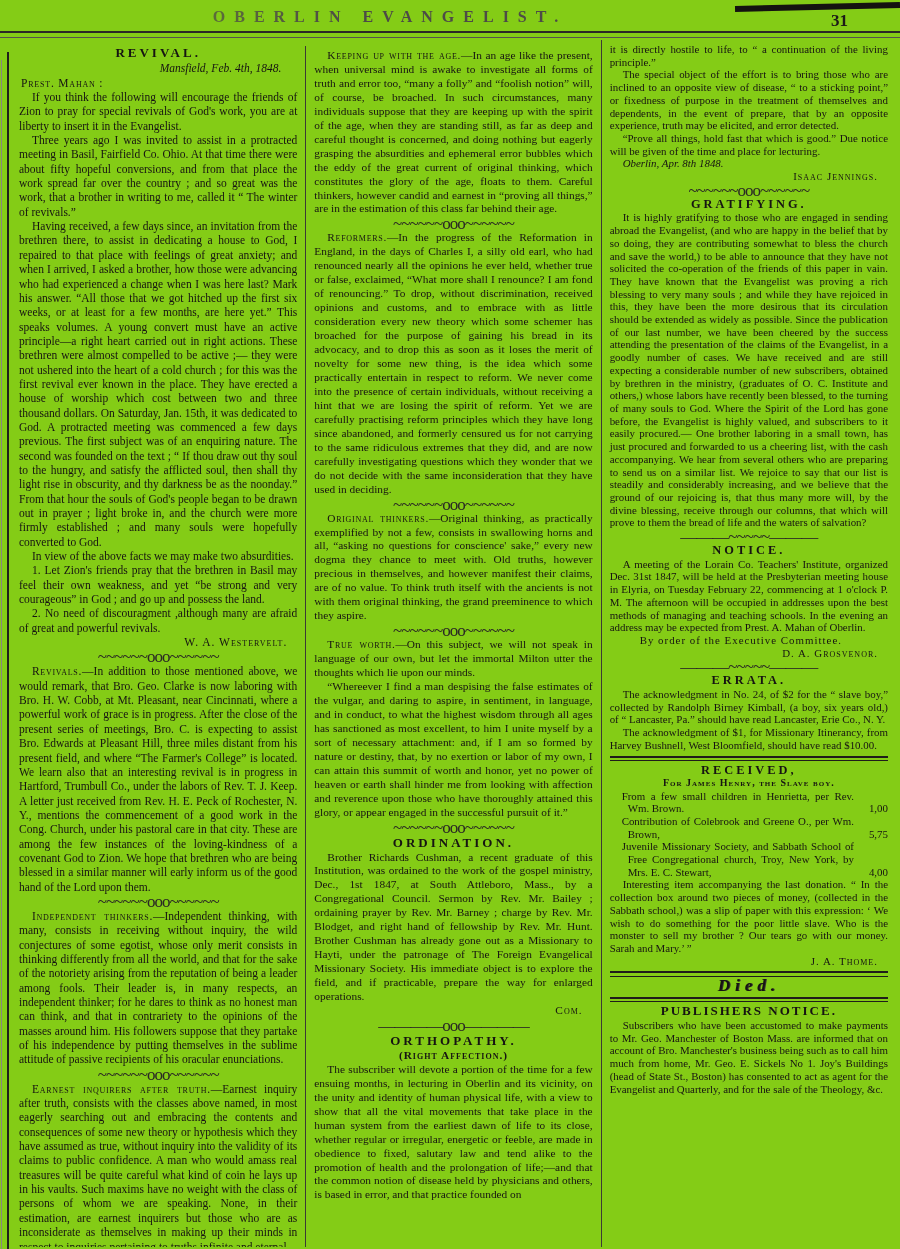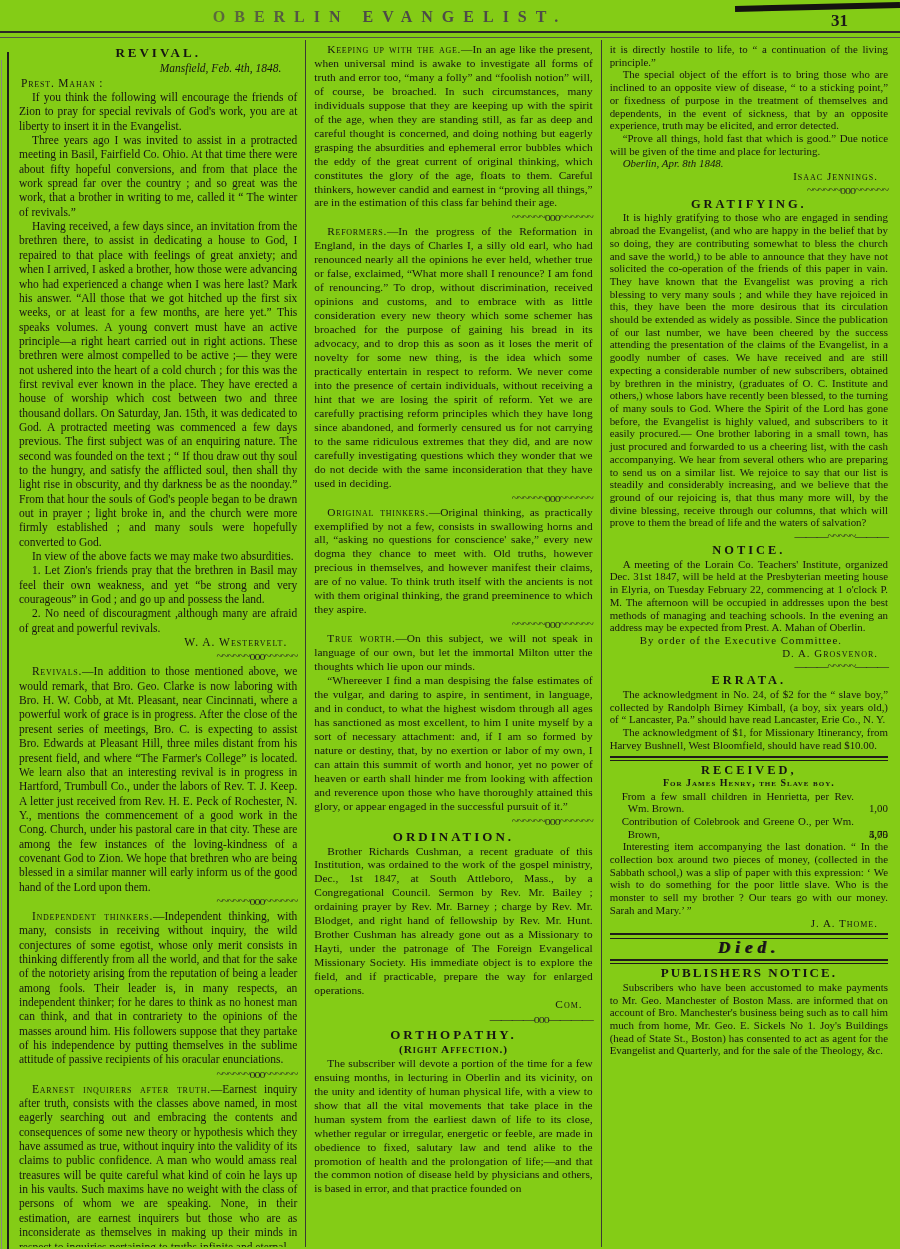--- a/index.html
+++ b/index.html
@@ -19,33 +19,33 @@
   .page-number{position:absolute;top:11px;right:52px;font-size:17px;font-weight:bold;color:#1d1b18;}
   .artifact-bar{position:absolute;top:4px;right:0;width:165px;height:6px;background:#141210;transform:rotate(-1.4deg);}
   .masthead-rule{position:absolute;top:31px;left:0;right:0;height:4px;border-top:2.6px solid #2b2926;border-bottom:1px solid #55524d;}
   .edge-left{position:absolute;left:7px;top:52px;bottom:0;width:2px;background:#201e1b;}
   .edge-left2{position:absolute;left:1px;top:60px;bottom:0;width:1px;background:#8a867f;}
   
   .columns{position:absolute;top:40px;left:11px;right:4px;bottom:2px;display:flex;}
   .col{flex:1 1 0;padding:3px 8px 0 8px;overflow:hidden;}
   .col + .col{border-left:1.6px solid #3c3935;}
   .c1{font-size:11.5px;line-height:14.35px;}
-  .c2{font-size:11.35px;line-height:13.95px;}
+  .c2{font-size:11.35px;line-height:13.95px;margin-top:6px;}
   .c3{font-size:10.9px;line-height:12.7px;}
   p{margin:0;text-indent:13px;text-align:justify;}
   p.noindent{text-indent:0;}
   h2{margin:3px 0 1px 0;text-align:center;font-size:13px;font-weight:700;letter-spacing:3px;}
   .c3 h2{font-size:12.4px;margin:2px 0 1px 0;}
   .subheading{text-align:center;font-variant:small-caps;font-weight:700;letter-spacing:1px;text-indent:0;}
   .dateline{text-align:right;font-style:italic;padding-right:16px;text-indent:0;}
   .dateline-left{font-style:italic;}
   .salutation{font-variant:small-caps;letter-spacing:.8px;text-indent:2px;text-align:left;}
   .lead{font-variant:small-caps;letter-spacing:.7px;}
   .signature{text-align:right;font-variant:small-caps;letter-spacing:1px;padding-right:10px;text-indent:0;}
-  .sep{margin:2px 0;text-align:right;line-height:11px;font-size:12px;letter-spacing:-1px;color:#2a2825;text-indent:0;}
+  .sep{margin:2px 0;text-align:center;line-height:11px;font-size:17px;letter-spacing:-1px;color:#2a2825;text-indent:0;}
   .hr2{height:2.6px;border-top:2.4px solid #1f1d1a;border-bottom:1px solid #1f1d1a;margin:4px 0 3px 0;}
   .ri{position:relative;padding-left:18px;padding-right:34px;text-indent:-6px;}
   .ri .amount{position:absolute;right:0;bottom:0;}
   .died-heading{text-align:center;font-size:17px;font-weight:bold;font-style:italic;letter-spacing:5px;margin:2px 0 1px 0;text-shadow:1px 0 0 #3a3733;}
 </style>
 </head>
 <body>
 
 <div class="page">
 
@@ -114,21 +114,21 @@
       <section>
         <h2>ORTHOPATHY.</h2>
         <p class="subheading">(Right Affection.)</p>
         <p>The subscriber will devote a portion of the time for a few ensuing months, in lecturing in Oberlin and its vicinity, on the unity and identity of human physical life, with a view to show that all the vital movements that take place in the human system from the earliest dawn of life to its close, whether regular or irregular, energetic or feeble, are made in obedience to fixed, salutary law and tend alike to the promotion of health and the prolongation of life;—and that the common notion of disease held by physicians and others, is based in error, and that practice founded on</p>
       </section>
     </div>
 
     <div class="col c3">
       <section>
         <p class="noindent">it is directly hostile to life, to “ a continuation of the living principle.”</p>
-        <p>The special object of the effort is to bring those who are inclined to an opposite view of disease, “ to a sticking point,” or fixedness of purpose in the treatment of themselves and dependents, in the event of sickness, that by an opposite experience, truth may be elicited, and error detected.</p>
+        <p>The special object of the effort is to bring those who are inclined to an opposite view of disease, “ to a sticking point,” or fixedness of purpose in the treatment of themselves and dependents, in the event of prepare, that by an opposite experience, truth may be elicited, and error detected.</p>
         <p>“Prove all things, hold fast that which is good.” Due notice will be given of the time and place for lecturing.</p>
         <p class="dateline-left">Oberlin, Apr. 8th 1848.</p>
         <p class="signature">Isaac Jennings.</p>
       </section>
       <div class="sep">~~~~~~ooo~~~~~~</div>
       <section>
         <h2>GRATIFYING.</h2>
         <p>It is highly gratifying to those who are engaged in sending abroad the Evangelist, (and who are happy in the belief that by so doing, they are contributing somewhat to bless the church and save the world,) to be able to announce that they have not solicited the co-operation of the friends of this paper in vain. They have known that the Evangelist was proving a rich blessing to very many souls ; and while they have rejoiced in this, they have been the more desirous that its circulation should be extended as widely as possible. Since the publication of our last number, we have been cheered by the success attending the presentation of the claims of the Evangelist, in a goodly number of cases. We have received and are still expecting a considerable number of new subscribers, obtained by brethren in the ministry, (graduates of O. C. Institute and others,) whose labors have recently been blessed, to the turning of many souls to God. Where the Spirit of the Lord has gone before, the Evangelist is highly valued, and subscribers to it easily procured.— One brother laboring in a small town, has just procured and forwarded to us a cheering list, with the cash accompanying. We hear from several others who are preparing to send us on a similar list. We rejoice to say that our list is steadily and considerably increasing, and we believe that the ground of our rejoicing is, that thus many more will, by the divine blessing, receive through our columns, that which will prove to them the bread of life and the waters of salvation?</p>
       </section>
       <div class="sep">———~~~~~———</div>
@@ -143,21 +143,21 @@
         <h2>ERRATA.</h2>
         <p>The acknowledgment in No. 24, of $2 for the “ slave boy,” collected by Randolph Birney Kimball, (a boy, six years old,) of “ Lancaster, Pa.” should have read Lancaster, Erie Co., N. Y.</p>
         <p>The acknowledgment of $1, for Missionary Itinerancy, from Harvey Bushnell, West Bloomfield, should have read $10.00.</p>
       </section>
       <div class="hr2"></div>
       <section>
         <h2 style="margin-bottom:0;">RECEIVED,</h2>
         <p class="subheading" style="font-size:10px;">For James Henry, the Slave boy.</p>
         <p class="ri"><span>From a few small children in Henrietta, per Rev. Wm. Brown.</span><span class="amount">1,00</span></p>
         <p class="ri"><span>Contribution of Colebrook and Greene O., per Wm. Brown,</span><span class="amount">5,75</span></p>
-        <p class="ri"><span class="amount">4,00</span></p>
+        <p class="ri"><span>Juvenile Missionary Society, and Sabbath School of Free Congregational church, Troy, New York, by Mrs. E. C. Stewart,</span><span class="amount">4,00</span></p>
         <p>Interesting item accompanying the last donation. “ In the collection box around two pieces of money, (collected in the Sabbath school,) was a slip of paper with this expression: ‘ We wish to do something for the poor little slave. Who is the monster to sell my brother ? Our tears go with our money. Sarah and Mary.’ ”</p>
         <p class="signature">J. A. Thome.</p>
       </section>
       <div class="hr2"></div>
       <section>
         <div class="died-heading">Died.</div>
       </section>
       <div class="hr2"></div>
       <section>
         <h2 style="letter-spacing:2px;font-size:13px;">PUBLISHERS NOTICE.</h2>

